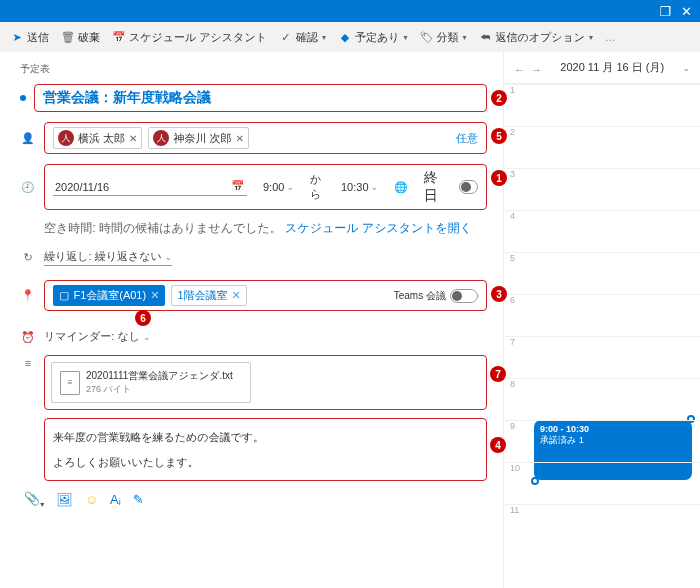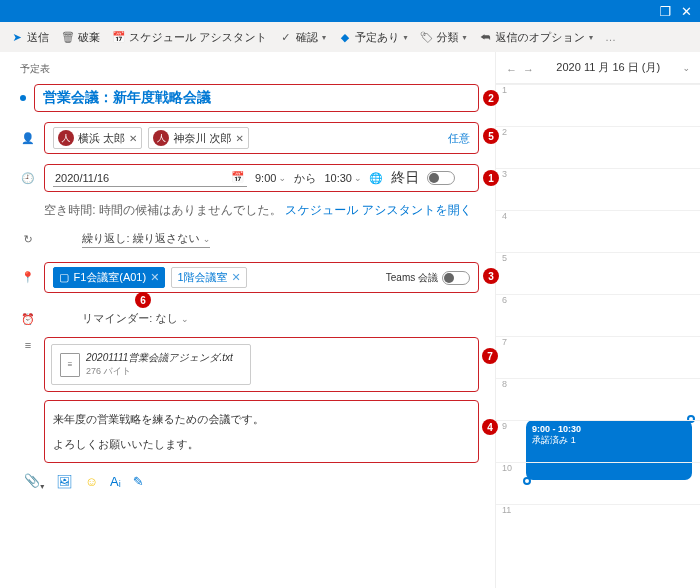--- a/index.html
+++ b/index.html
@@ -14,38 +14,38 @@
 .left { flex:1; padding:10px 16px 0 20px; position:relative; }
 .breadcrumb { font-size:10px; color:#666; margin-bottom:8px; }
 .row { display:flex; align-items:center; margin-bottom:10px; position:relative; }
 .row-icon { width:16px; height:16px; display:flex; align-items:center; justify-content:center; color:#666; margin-right:8px; flex-shrink:0; }
 .redbox { border:1.5px solid #cb2026; border-radius:4px; padding:4px 8px; display:flex; align-items:center; flex:1; min-height:28px; position:relative; }
 .title-text { color:#0078d4; font-weight:600; font-size:14px; }
 .attendee-chip { display:flex; align-items:center; gap:4px; border:1px solid #ccc; border-radius:2px; padding:2px 4px; margin-right:6px; font-size:11px; }
 .attendee-chip .av { width:16px; height:16px; border-radius:50%; background:#a4262c; color:#fff; display:flex; align-items:center; justify-content:center; font-size:9px; }
 .attendee-chip .x { color:#666; cursor:pointer; font-size:10px; }
 .optional { margin-left:auto; color:#0078d4; font-size:11px; cursor:pointer; }
-.date-time { display:flex; align-items:center; gap:8px; flex:1; }
+.date-time { display:flex; align-items:center; gap:16px; flex:1; }
 .date-input { display:flex; align-items:center; gap:6px; border-bottom:1px solid #999; padding:2px 2px; }
 .cal-icon { color:#666; }
 .time-sel { display:flex; align-items:center; gap:2px; border-bottom:1px solid transparent; }
 .toggle { width:28px; height:14px; border:1px solid #999; border-radius:7px; position:relative; background:#fff; }
 .toggle:before { content:""; width:10px; height:10px; border-radius:50%; background:#666; position:absolute; top:1px; left:1px; }
 .freetime { font-size:12px; color:#666; margin:4px 0 12px 24px; }
 .freetime a { color:#0078d4; cursor:pointer; }
 .recur-row { display:flex; align-items:center; margin-bottom:14px; }
-.recur-lbl { font-size:11px; color:#444; border-bottom:1px solid #999; padding-bottom:1px;margin-left:38px; }
+.recur-lbl { font-size:11px; color:#444; border-bottom:1px solid #999; padding-bottom:1px; }
 .loc-chip { display:flex; align-items:center; gap:4px; border:1px solid #ccc; border-radius:2px; padding:2px 5px; margin-right:6px; font-size:11px; color:#0078d4; }
 .loc-chip.active { background:#0078d4; color:#fff; border-color:#0078d4; }
 .loc-chip .x { color:inherit; opacity:.7; cursor:pointer; }
 .teams-lbl { font-size:10px; margin-right:4px; }
 .reminder-row { display:flex; align-items:center; margin:18px 0 10px 0; }
 .attach-box { border:1px solid #ccc; border-radius:2px; padding:6px 8px; display:flex; align-items:center; gap:6px; width:200px; }
 .attach-box .file-icon { width:20px; height:24px; border:1px solid #999; border-radius:1px; display:flex; align-items:center; justify-content:center; font-size:8px; color:#666; }
-.attach-box .fname { font-size:10px;font-style:italic; }
+.attach-box .fname { font-size:10px; }
 .attach-box .fsize { font-size:9px; color:#888; }
 .body-text { padding:4px 0; font-size:11px; color:#333; line-height:1.5;font-family:Liberation Serif, serif; }
 .body-box { flex:1; display:flex; flex-direction:column; gap:8px; }
 .editor-bar { display:flex; gap:12px; margin-top:6px; padding-left:4px; align-items:center; }
 .editor-bar span { font-size:13px; color:#555; cursor:pointer; }
 .badge { position:absolute; width:16px; height:16px; background:#c00; color:#fff; border-radius:50%; display:flex; align-items:center; justify-content:center; font-size:10px; font-weight:600; z-index:5; }
 .right { width:205px; border-left:1px solid #eee; display:flex; flex-direction:column; }
 .date-nav { display:flex; align-items:center; gap:8px; padding:8px 10px; font-size:11px; justify-content:space-between; }
 .date-nav .arrows { display:flex; gap:6px; color:#888; }
 .timeline { flex:1; position:relative; border-top:1px solid #eee; }

